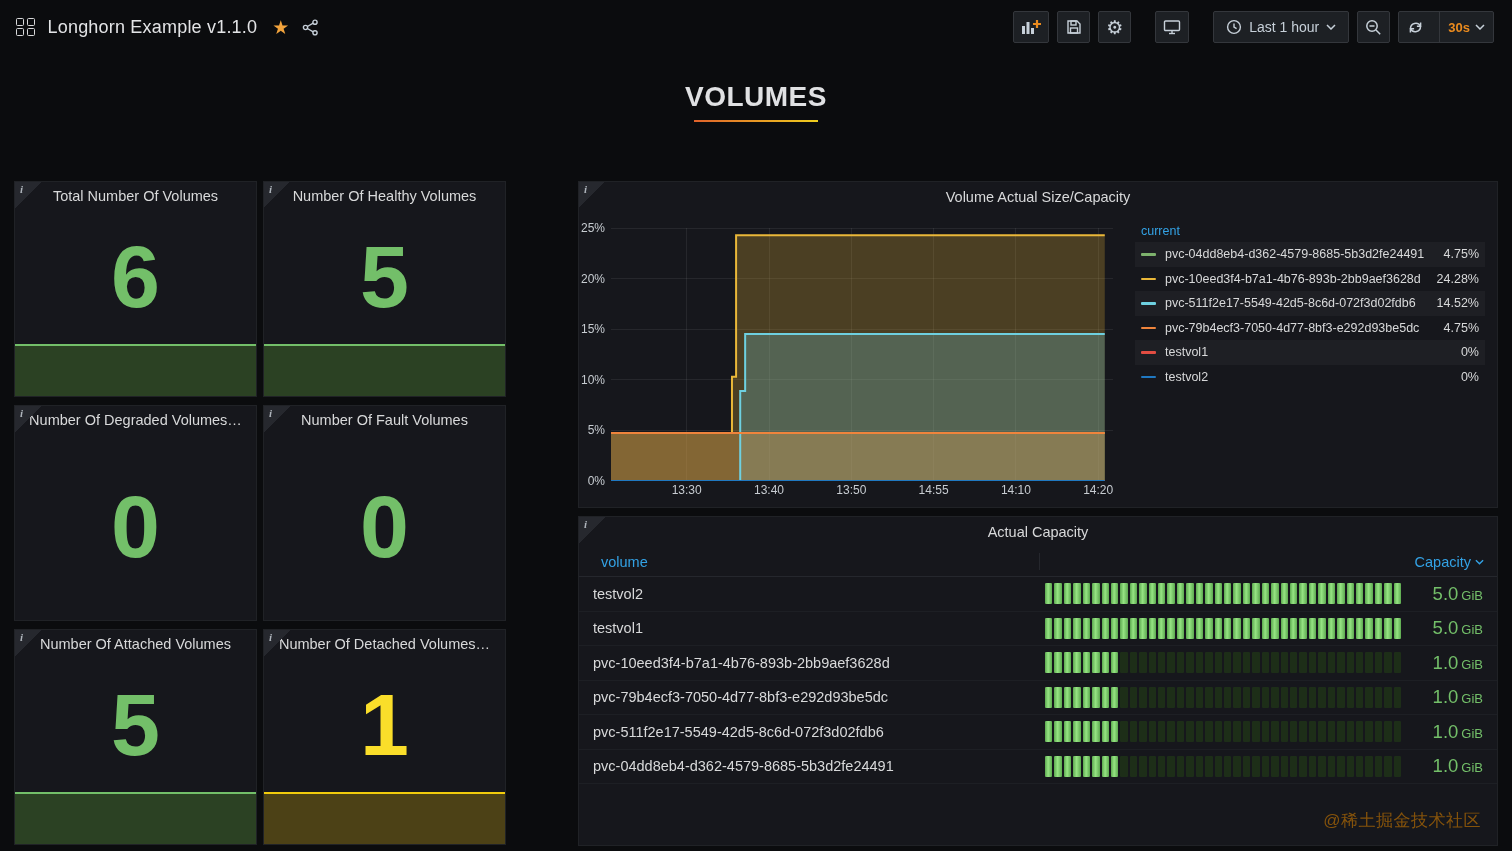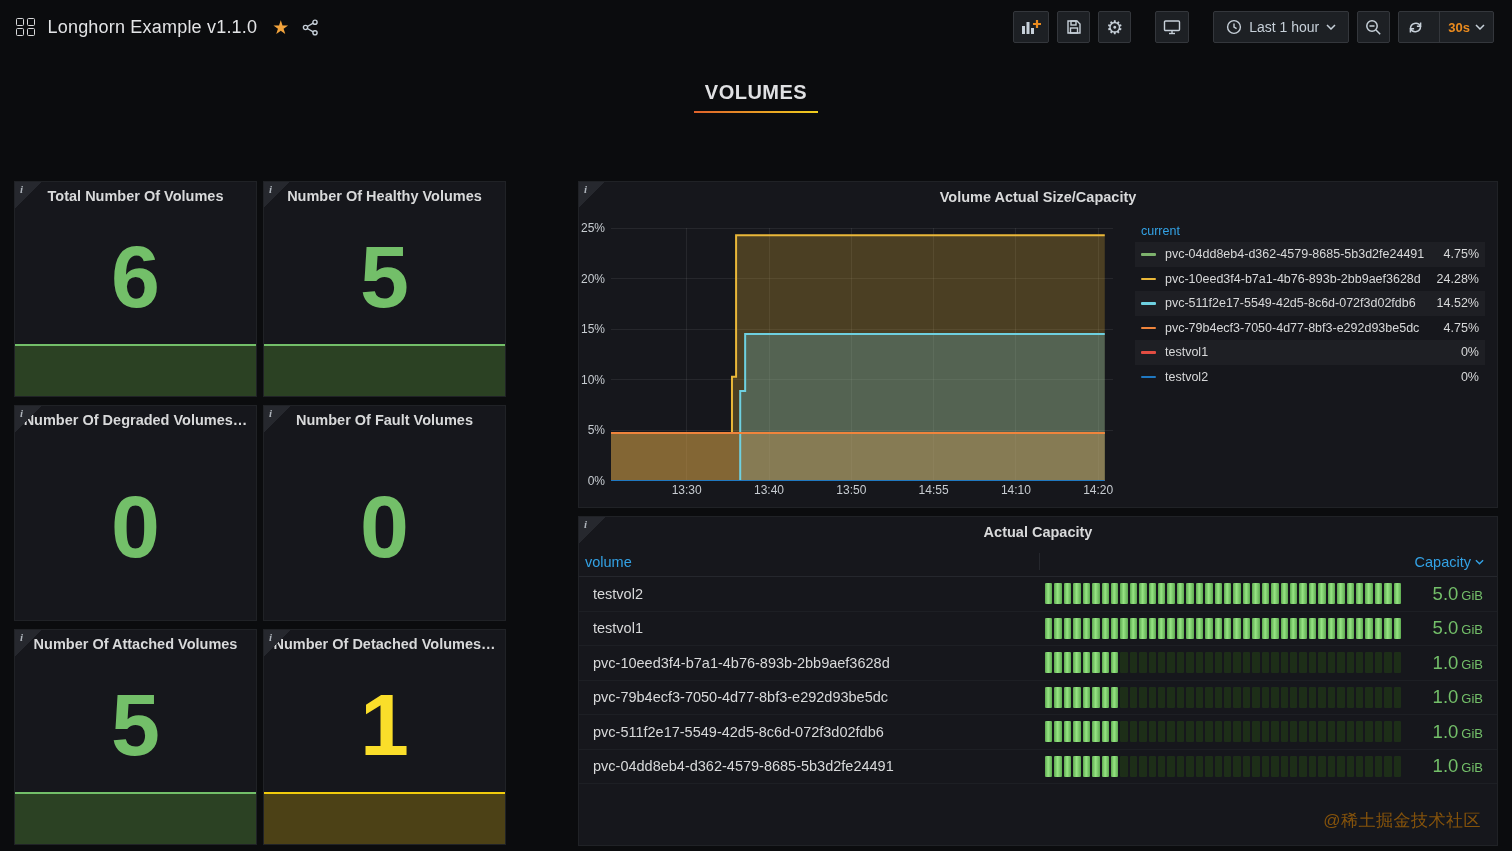--- a/index.html
+++ b/index.html
@@ -29,29 +29,29 @@
   .navbtn svg { display:block; }
   .sp8 { width:8px; }
   .timepick { padding:0 12px; font-weight:500; }
   .refresh-group { display:flex; align-items:stretch; padding:0; }
   .refresh-group .seg { display:flex; align-items:center; justify-content:center; padding:0 8px; }
   .refresh-group .seg + .seg { border-left:1px solid #34373c; }
   .interval-label { color:#EB8B1E; font-weight:700; font-size:13px; margin-right:5px; }
   .gear-glyph { font-size:19px; line-height:1; }
   
   .row-title { position:absolute; top:81px; left:0; width:100%; text-align:center; }
-  .row-title h2 { font-size:20px; font-weight:700; color:#e0e1e3; letter-spacing:.5px; display:inline-block; }
+  .row-title h2 { font-size:28px; font-weight:700; color:#e0e1e3; letter-spacing:.5px; display:inline-block; }
   .row-underline { width:124px; height:2px; margin:7px auto 0; background:linear-gradient(90deg,#e0622b,#f0cf1e); }
   
   .panel { position:absolute; background:#16171c; border:1px solid #202226; }
   .corner { position:absolute; top:0; left:0; width:26px; height:26px;
             background:linear-gradient(135deg,#26282e 50%,transparent 50%); z-index:3; cursor:pointer; }
   .corner span { position:absolute; top:1px; left:5px; font:italic 700 11px "Liberation Serif", serif; color:#aeb4bb; }
   .panel-header { height:28px; display:flex; align-items:center; justify-content:center;
-                  font-size:14.5px; font-weight:700; color:#d8d9da; cursor:pointer; white-space:nowrap;text-align:center; }
+                  font-size:14.5px; font-weight:400; color:#d8d9da; cursor:pointer; white-space:nowrap;text-align:center; }
   
   .stat-value { position:absolute; left:0; right:0; top:28px; bottom:52px;
                 display:flex; align-items:center; justify-content:center;
                 font-size:88px; font-weight:700; }
   .stat-value.nospark { bottom:0; }
   .spark { position:absolute; left:0; right:0; bottom:0; height:52px; }
   
   .y-labels { position:absolute; left:0; top:46px; width:26px; height:253px; }
   .y-labels div { position:absolute; right:0; transform:translateY(-50%); font-size:12px; color:#c7ccd1; }
   .x-labels { position:absolute; left:32px; top:301px; width:502px; height:16px; }
@@ -59,21 +59,21 @@
   .chart-svg { position:absolute; left:32px; top:46px; cursor:crosshair; }
   .legend { position:absolute; left:556px; right:12px; top:40px; font-size:12.5px; }
   .legend-header { text-align:left; color:#33A2E5; padding:2px 6px 4px; font-weight:500; }
   .legend-row { display:flex; align-items:center; height:24.5px; padding:0 6px; }
   .legend-row:nth-child(odd) { background:rgba(255,255,255,.035); }
   .legend-dash { width:15px; height:2.5px; border-radius:1px; flex:none; }
   .legend-name { margin-left:9px; color:#d8d9da; cursor:pointer; }
   .legend-val { margin-left:auto; color:#d8d9da; }
   
   .t-cols { height:30px; display:flex; align-items:center; border-bottom:1px solid #25272d; position:relative; }
-  .t-col-volume { padding-left:6px; color:#33A2E5; font-size:14.5px; cursor:pointer; }
+  .t-col-volume { padding-left:22px; color:#33A2E5; font-size:14.5px; cursor:pointer; }
   .t-col-capacity { margin-left:auto; padding-right:13px; color:#33A2E5; font-size:14.5px; cursor:pointer;
                     display:flex; align-items:center; gap:4px; }
   .col-divider { position:absolute; left:460px; top:6px; bottom:6px; width:1px; background:#25272d; }
   .t-row { height:34.5px; display:flex; align-items:center; border-bottom:1px solid #1d1f24; position:relative; }
   .t-row .vol { width:460px; padding-left:14px; font-size:14.5px; color:#d8d9da; white-space:nowrap; overflow:hidden; }
   .gauge { width:356px; height:21px; margin-left:6px; display:flex; gap:2px; }
   .gauge i { flex:1; border-radius:1px; background:#1d2e18; }
   .gauge i.lit { background:linear-gradient(90deg,#5ca94f,#96e483 45%,#5ca94f); }
   .cap-val { margin-left:auto; padding-right:14px; color:#73BF69; font-weight:500; font-size:18.5px; }
   .cap-val .unit { font-size:13px; margin-left:3px; }

